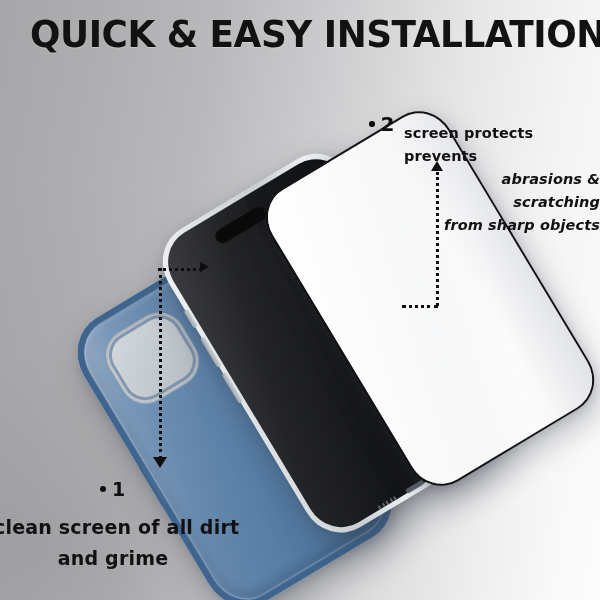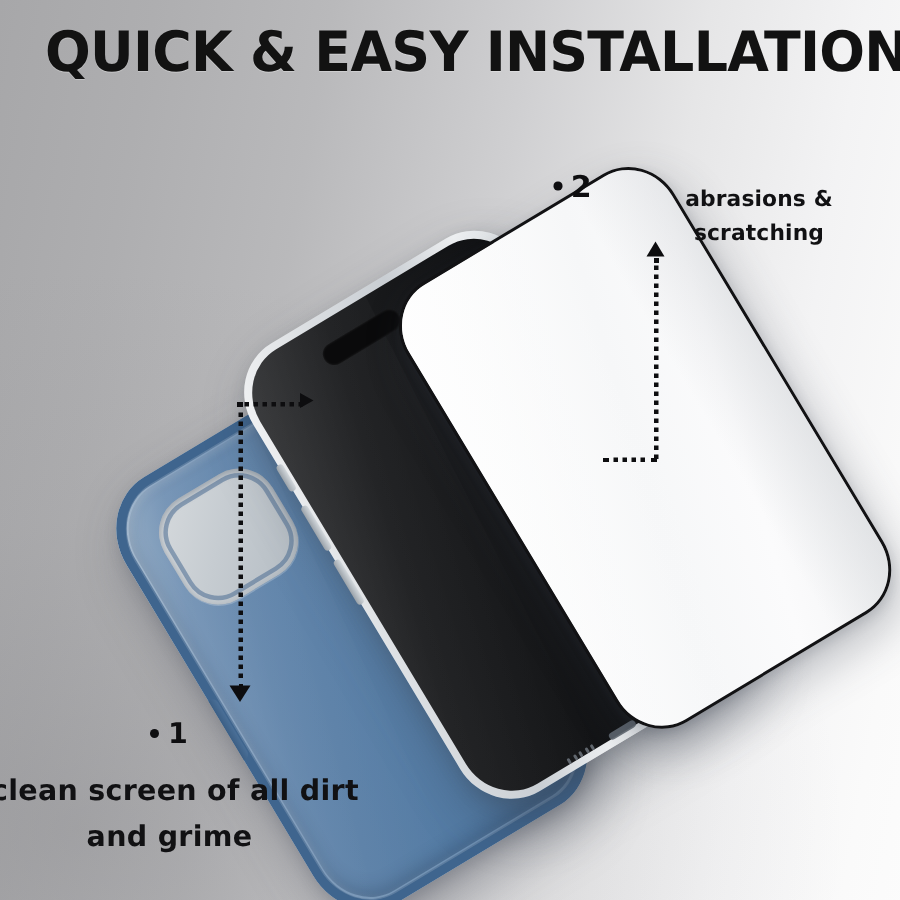--- a/index.html
+++ b/index.html
@@ -278,21 +278,21 @@
 
   #callout-2-text {
     left: 404px;
     top: 122px;
     width: 196px;
     font-size: 14.5px;
     line-height: 1.58;
     letter-spacing: 0.1px;
   }
   #callout-2-text .l2,
-  #callout-2-text .l3 { text-align: center; }
+  #callout-2-text .l3 { text-align: right; font-style: italic; }
   #callout-2-text .l2 { padding-left: 8px; }
   #callout-2-text .l3 { padding-left: 26px; }
 
   #callout-1-text {
     left: -6px;
     top: 512px;
     width: 268px;
     font-size: 19px;
     line-height: 1.62;
     letter-spacing: 0.2px;
@@ -424,21 +424,23 @@
     <div class="dots-v" style="left:400px; top:172px; height:134px;"></div>
     <div class="arrow-up" style="left:395px; top:161px;"></div>
   </div>
 
   <div class="marker" id="marker-2">
     <span class="dot"></span>
     <span>2</span>
   </div>
 
   <div class="callout-text" id="callout-2-text">
+    <div class="l1">screen protects prevents</div>
     <div class="l2">abrasions &amp; scratching</div>
+    <div class="l3">from sharp objects</div>
   </div>
 
   <div class="marker" id="marker-1">
     <span class="dot"></span>
     <span>1</span>
   </div>
 
   <div class="callout-text" id="callout-1-text">
     <div class="l1">clean screen of all dirt</div>
     <div class="l2">and grime</div>

